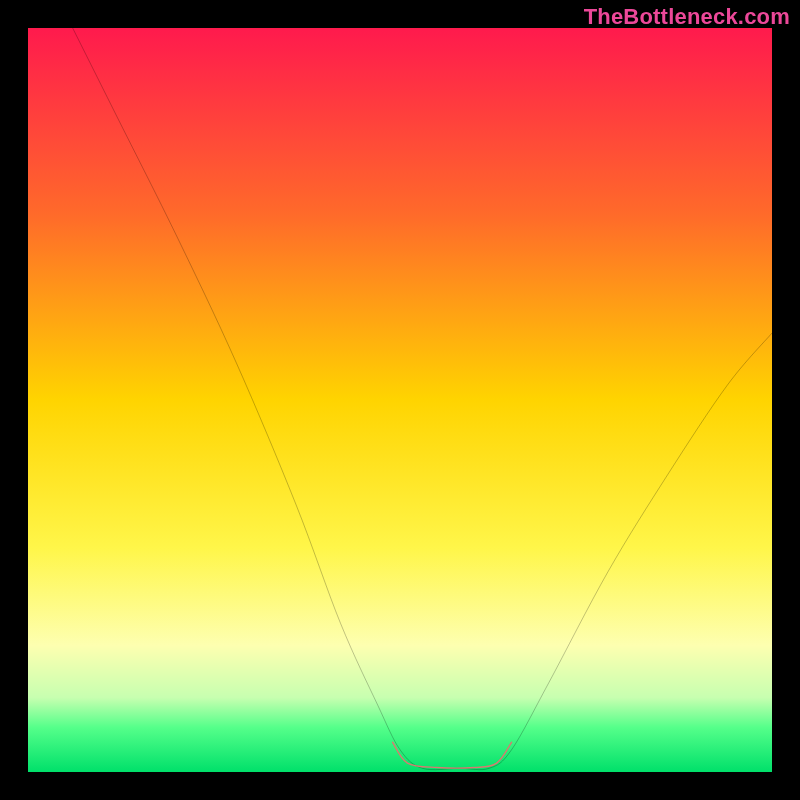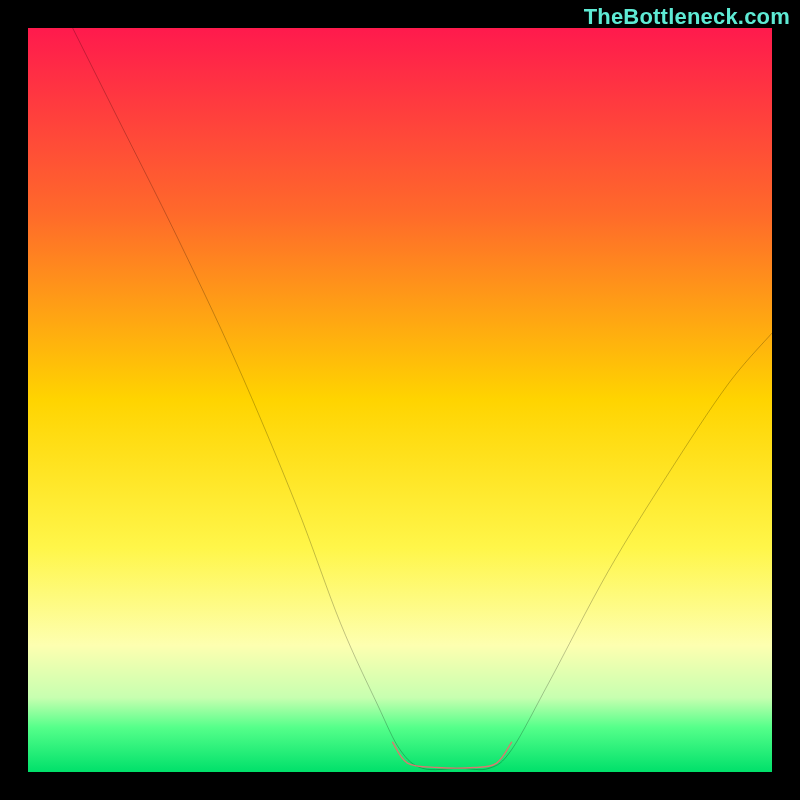--- a/index.html
+++ b/index.html
@@ -14,21 +14,21 @@
   .frame {
     position: relative;
     width: 800px;
     height: 800px;
     background: #000;
   }
   .watermark {
     position: absolute;
     top: 4px;
     right: 10px;
-    color: #5eead4;
+    color: #ec4899;
     font-size: 22px;
     font-weight: bold;
     z-index: 10;
     letter-spacing: 0.2px;
   }
   svg.plot {
     position: absolute;
     left: 28px;
     top: 28px;
     width: 744px;

